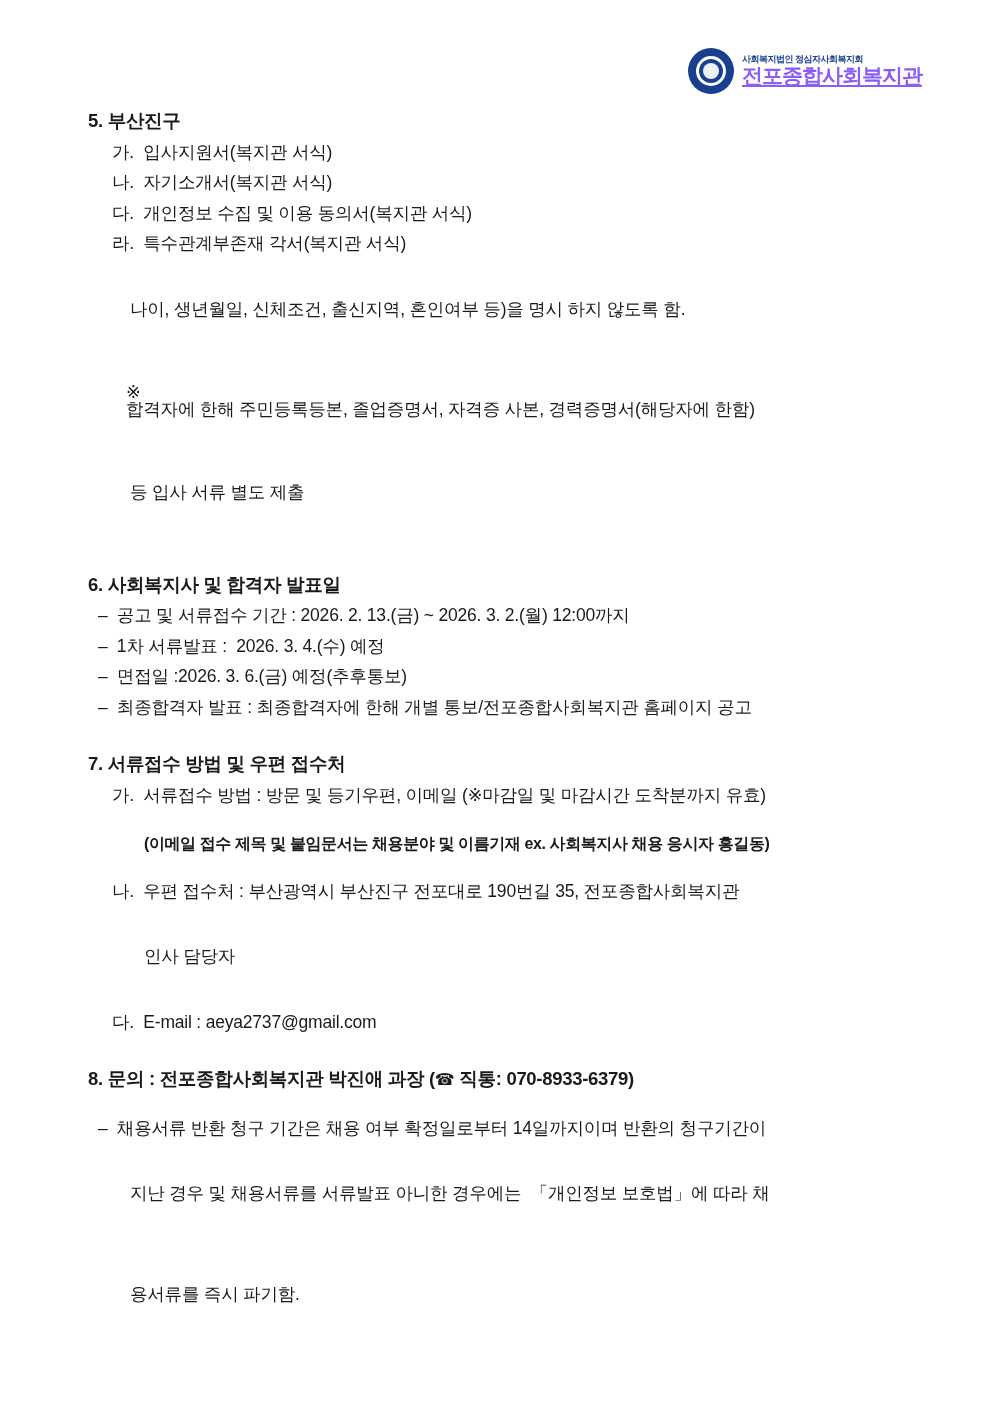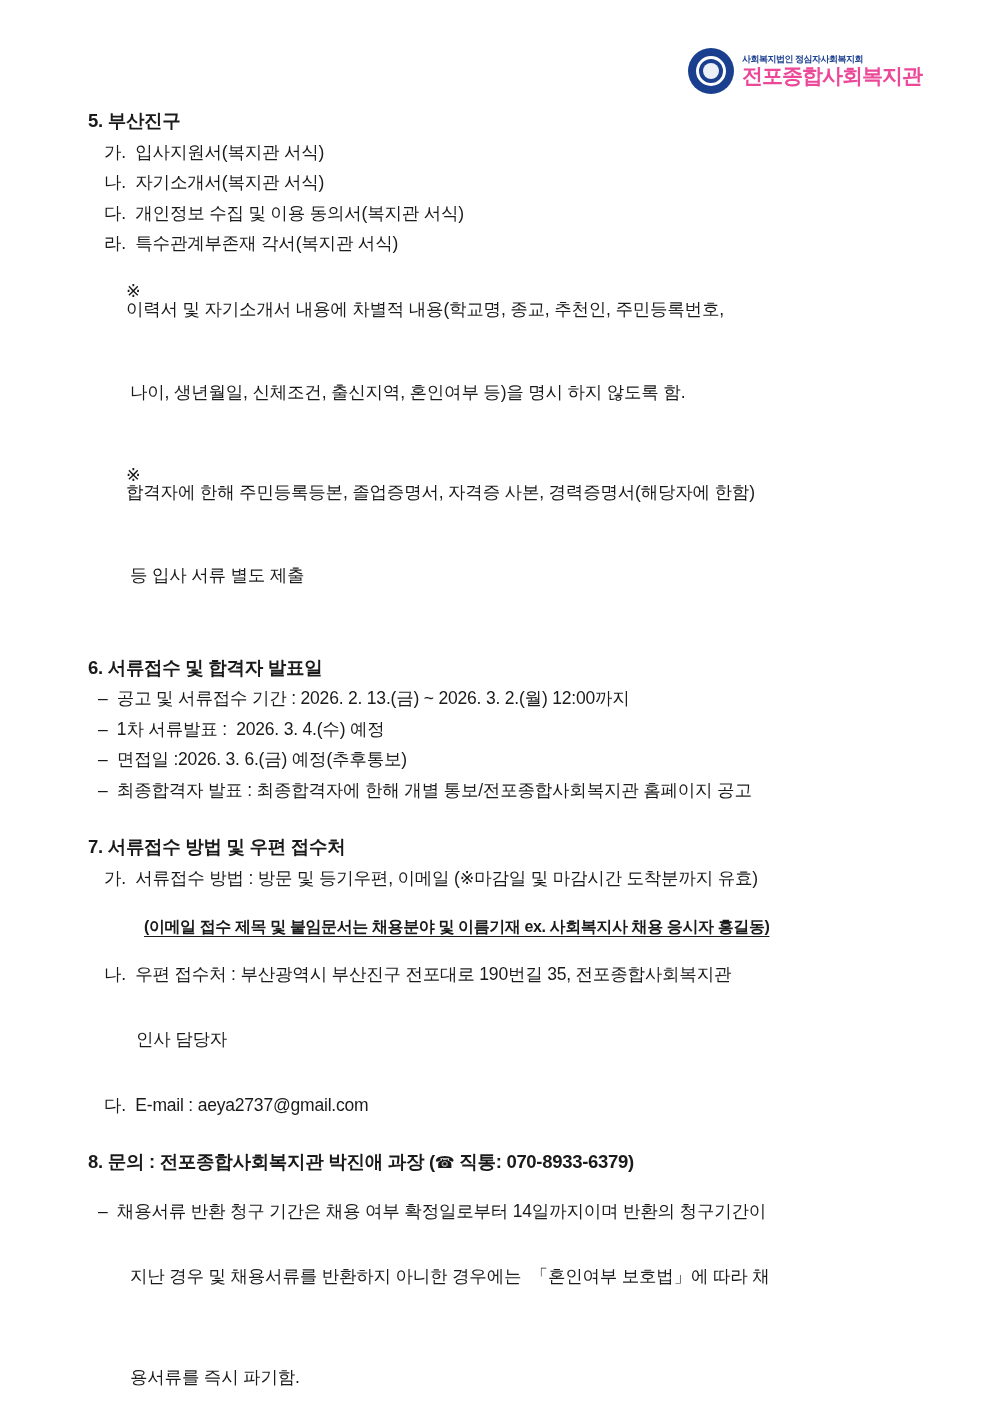--- a/index.html
+++ b/index.html
@@ -67,54 +67,54 @@
   }
   .logo-sub {
     font-size: 9px;
     color: #1b3f8f;
     letter-spacing: -0.5px;
     font-weight: bold;
     white-space: nowrap;
   }
   .logo-main {
     font-size: 21px;
-    color: #ec4899;
+    color: #8b5cf6;
     font-weight: bold;
     letter-spacing: -1px;
     white-space: nowrap;
+    text-decoration: underline;
   }
 
   
   .content {
     margin-top: 62px;
     font-size: 17.5px;
     line-height: 1.0;
     letter-spacing: -0.2px;
   }
   .sec-title {
     font-size: 18.5px;
     font-weight: bold;
     letter-spacing: -0.3px;
     margin: 0 0 13px 8px;
   }
   .line {
     margin: 0 0 13px 0;
     white-space: pre-wrap;
   }
-  .indent-1 { margin-left: 24px; }
+  .indent-1 { margin-left: 32px; }
   .indent-2 { margin-left: 18px; }
   .hang-inner {
     display: block;
     margin-left: 32px;
   }
   .gap-lg { height: 26px; }
   .gap-md { height: 18px; }
   .underline-bold {
     font-weight: bold;
-    text-decoration: underline;
     text-underline-offset: 4px;
     font-size: 16px;
     letter-spacing: -0.4px;
     margin-left: 36px;
     display: inline-block;
   }
   .phone-icon { font-size: 16px; }
 </style>
 </head>
 <body>
@@ -134,39 +134,35 @@
     <div class="sec-title">
       <span>5.</span>
       <span>부산진구</span>
     </div>
     <div class="line indent-1">가.  입사지원서(복지관 서식)</div>
     <div class="line indent-1">나.  자기소개서(복지관 서식)</div>
     <div class="line indent-1">다.  개인정보 수집 및 이용 동의서(복지관 서식)</div>
     <div class="line indent-1">라.  특수관계부존재 각서(복지관 서식)</div>
 
     <div class="line indent-2">
-      <span>※</span>
-      <span>이력서 및 자기소개서 내용에 차별적 내용(학교명, 종교, 추천인, 주민등록번호,</span>
-    </div>
-    <div class="line indent-2">
       <span class="hang-inner">나이, 생년월일, 신체조건, 출신지역, 혼인여부 등)을 명시 하지 않도록 함.</span>
     </div>
     <div class="line indent-2">
       <span>※</span>
       <span>합격자에 한해 주민등록등본, 졸업증명서, 자격증 사본, 경력증명서(해당자에 한함)</span>
     </div>
     <div class="line indent-2">
       <span class="hang-inner">등 입사 서류 별도 제출</span>
     </div>
 
     <div class="gap-lg"></div>
 
     <div class="sec-title">
       <span>6.</span>
-      <span>서류접수 및 합격자 발표일</span>
+      <span>사회복지사 및 합격자 발표일</span>
     </div>
     <div class="line indent-2">–  공고 및 서류접수 기간 : 2026. 2. 13.(금) ~ 2026. 3. 2.(월) 12:00까지</div>
     <div class="line indent-2">–  1차 서류발표 :  2026. 3. 4.(수) 예정</div>
     <div class="line indent-2">–  면접일 :2026. 3. 6.(금) 예정(추후통보)</div>
     <div class="line indent-2">–  최종합격자 발표 : 최종합격자에 한해 개별 통보/전포종합사회복지관 홈페이지 공고</div>
 
     <div class="gap-lg"></div>
 
     <div class="sec-title">
       <span>7.</span>
@@ -186,20 +182,20 @@
 
     <div class="sec-title">
       <span>8.</span>
       <span>문의 : 전포종합사회복지관 박진애 과장 (</span><span class="phone-icon">☎</span><span> 직통: 070-8933-6379)</span>
     </div>
 
     <div class="gap-md"></div>
 
     <div class="line indent-2">–  채용서류 반환 청구 기간은 채용 여부 확정일로부터 14일까지이며 반환의 청구기간이</div>
     <div class="line indent-2">
-      <span class="hang-inner">지난 경우 및 채용서류를 반환하지 아니한 경우에는  「혼인여부 보호법」에 따라 채</span>
+      <span class="hang-inner">지난 경우 및 채용서류를 서류발표 아니한 경우에는  「개인정보 보호법」에 따라 채</span>
     </div>
     <div class="line indent-2">
       <span class="hang-inner">용서류를 즉시 파기함.</span>
     </div>
 
   </div>
 </div>
 
 </body></html>

